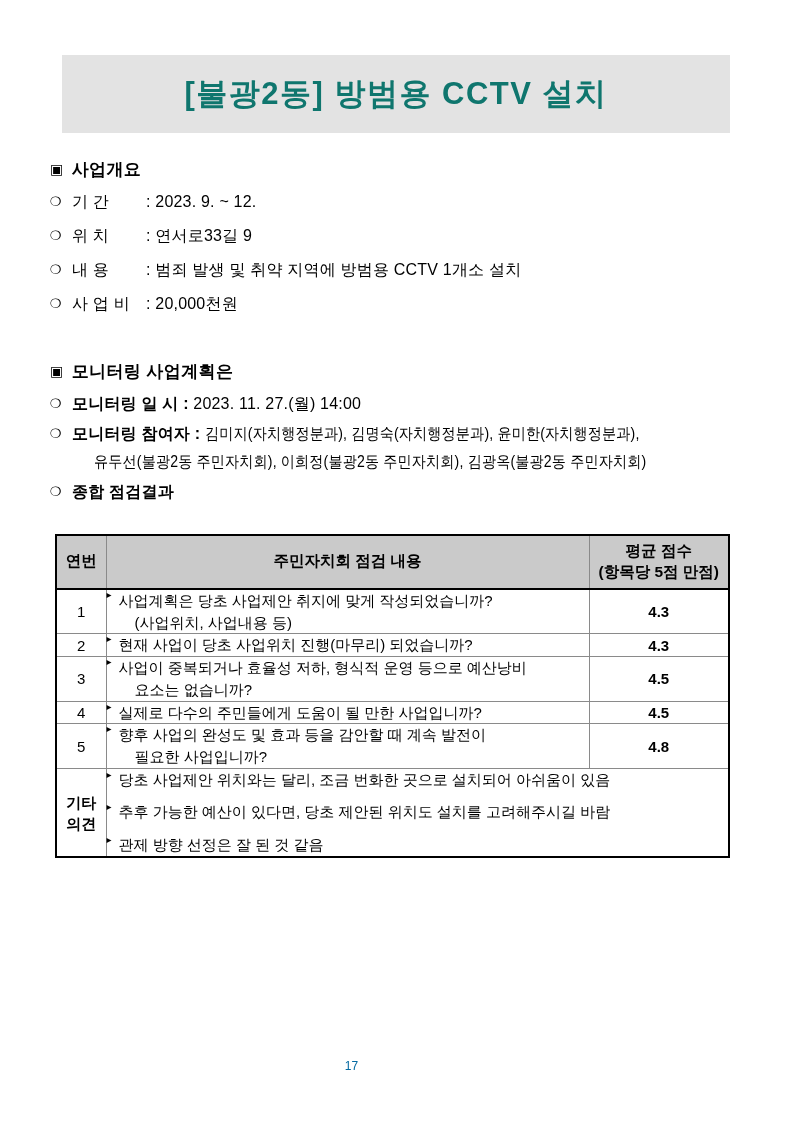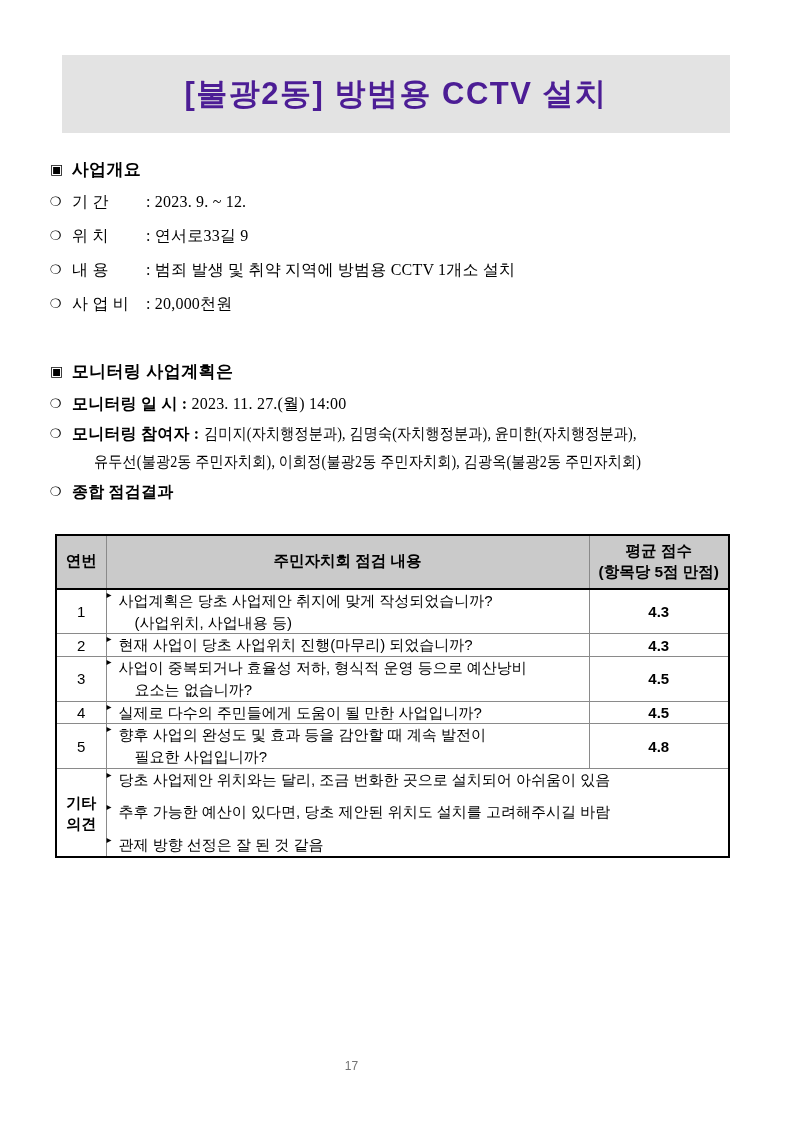--- a/index.html
+++ b/index.html
@@ -28,21 +28,21 @@
     left: 62px;
     top: 55px;
     width: 668px;
     height: 78px;
     background: #e3e3e3;
     display: flex;
     align-items: center;
     justify-content: center;
   }
   .title-text {
-    color: #4c1d95;
+    color: #0f766e;
     font-size: 31px;
     font-weight: bold;
     letter-spacing: 1.5px;
     white-space: nowrap;
   }
 
   
   .section {
     position: absolute;
     left: 50px;
@@ -77,21 +77,21 @@
   .bullet-row.tight { margin-bottom: 9px; }
   .circ-marker {
     font-size: 13px;
     line-height: 1;
     flex: none;
     width: 15px;
     text-align: left;
     position: relative;
     top: -1px;
   }
-  .row-body { flex: 1; font-family: Liberation Serif, serif; }
+  .row-body { flex: 1; }
   .lbl-bold { font-weight: bold; }
   .narrow {
     font-stretch: condensed;
     transform: scaleX(0.88);
     display: inline-block;
     transform-origin: left center;
   }
   .cont-line {
     margin-top: 7px;
     margin-left: 22px;
@@ -183,21 +183,21 @@
   }
 
   
   .pagenum {
     position: absolute;
     left: 0;
     top: 1059px;
     width: 703px;
     text-align: center;
     font-size: 12px;
-    color: #737373;
+    color: #0369a1;
   }
 </style>
 </head>
 <body>
 
 <div class="page">
 
   <div class="title-banner">
     <div class="title-text">[불광2동] 방범용 CCTV 설치</div>
   </div>

